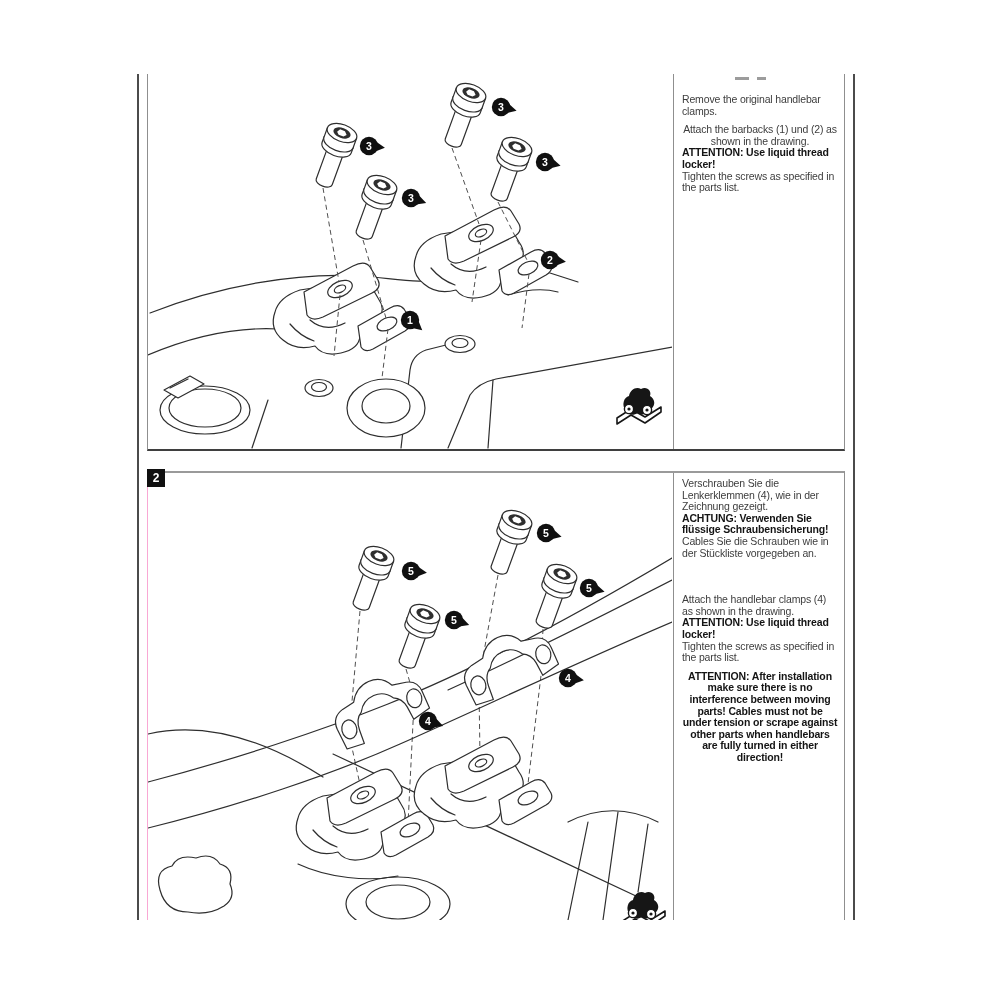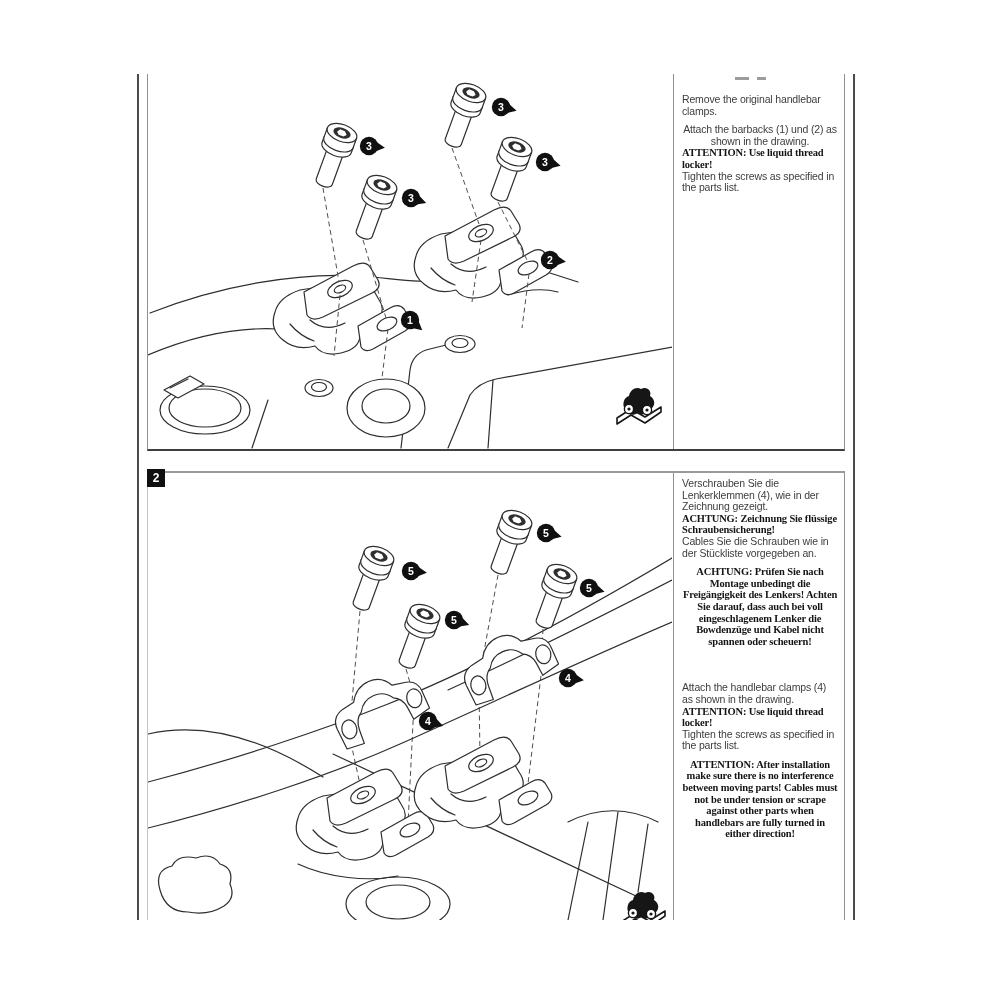--- a/index.html
+++ b/index.html
@@ -10,21 +10,21 @@
   .vline.right{left:853px;}
   .panel{position:absolute;left:147px;width:698px;box-sizing:border-box;background:transparent;}
   .panel1{top:74px;height:377px;border-left:1px solid #8f8f8f;border-right:1px solid #8f8f8f;
           border-bottom:2px solid #3f3f3f;}
   .panel2{top:471px;height:449px;border-left:1px solid #f9a8d4;border-right:1px solid #8f8f8f;
           border-top:2px solid #9a9a9a;}
   .divider{position:absolute;left:525px;top:0;bottom:0;width:1px;background:#8f8f8f;}
   .textcol{position:absolute;left:526px;top:0;bottom:0;right:0;padding:20px 6px 0 8px;}
   .panel2 .textcol{padding-top:5px;}
   .t{margin:0;font-size:10.5px;line-height:11.6px;letter-spacing:-0.15px;color:#3d3d3d;}
-  .t.bold{font-weight:700;color:#141414;font-family:Liberation Serif, serif;}
+  .t.bold{font-weight:700;color:#141414;}
   .gap{margin-top:7px;text-align:center;}
   .gap-lg{margin-top:35px;}
   .badge{position:absolute;left:147px;top:469px;width:18px;height:18px;background:#101010;
          color:#fff;font-size:12px;font-weight:700;text-align:center;line-height:18px;}
   .frag{position:absolute;height:2.5px;background:#9c9c9c;top:77px;}
   .frag.a{left:735px;width:14px;}
   .frag.b{left:757px;width:9px;}
   svg{position:absolute;overflow:hidden;}
   .svg1{left:148px;top:70px;}
   .svg2{left:148px;top:472px;}
@@ -52,23 +52,22 @@
       <p class="t gap">Attach the barbacks (1) und (2) as shown in the drawing.</p>
       <p class="t bold">ATTENTION: Use liquid thread locker!</p>
       <p class="t">Tighten the screws as specified in the parts list.</p>
     </div>
   </div>
 
   <div class="panel panel2">
     <div class="divider"></div>
     <div class="textcol">
       <p class="t">Verschrauben Sie die Lenkerklemmen (4), wie in der Zeichnung gezeigt.</p>
-      <p class="t bold">ACHTUNG: Zeichnung Sie flüssige Schraubensicherung!</p>
+      <p class="t bold">ACHTUNG: Verwenden Sie flüssige Schraubensicherung!</p>
       <p class="t">Cables Sie die Schrauben wie in der Stückliste vorgegeben an.</p>
-      <p class="t bold gap">ACHTUNG: Prüfen Sie nach Montage unbedingt die Freigängigkeit des Lenkers! Achten Sie darauf, dass auch bei voll eingeschlagenem Lenker die Bowdenzüge und Kabel nicht spannen oder scheuern!</p>
       <p class="t gap-lg">Attach the handlebar clamps (4) as shown in the drawing.</p>
       <p class="t bold">ATTENTION: Use liquid thread locker!</p>
       <p class="t">Tighten the screws as specified in the parts list.</p>
       <p class="t bold gap">ATTENTION: After installation make sure there is no interference between moving parts! Cables must not be under tension or scrape against other parts when handlebars are fully turned in either direction!</p>
     </div>
   </div>
 
   <svg class="svg1" width="524" height="379" viewBox="0 0 524 379">
     <defs>
       <g id="screw">

